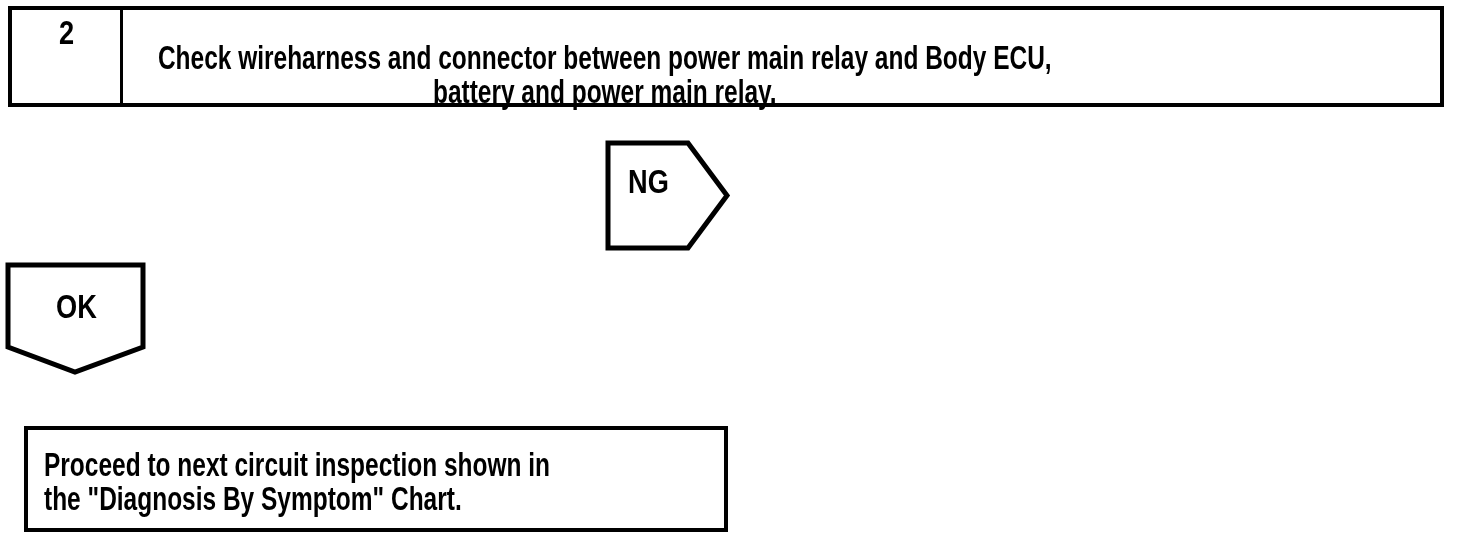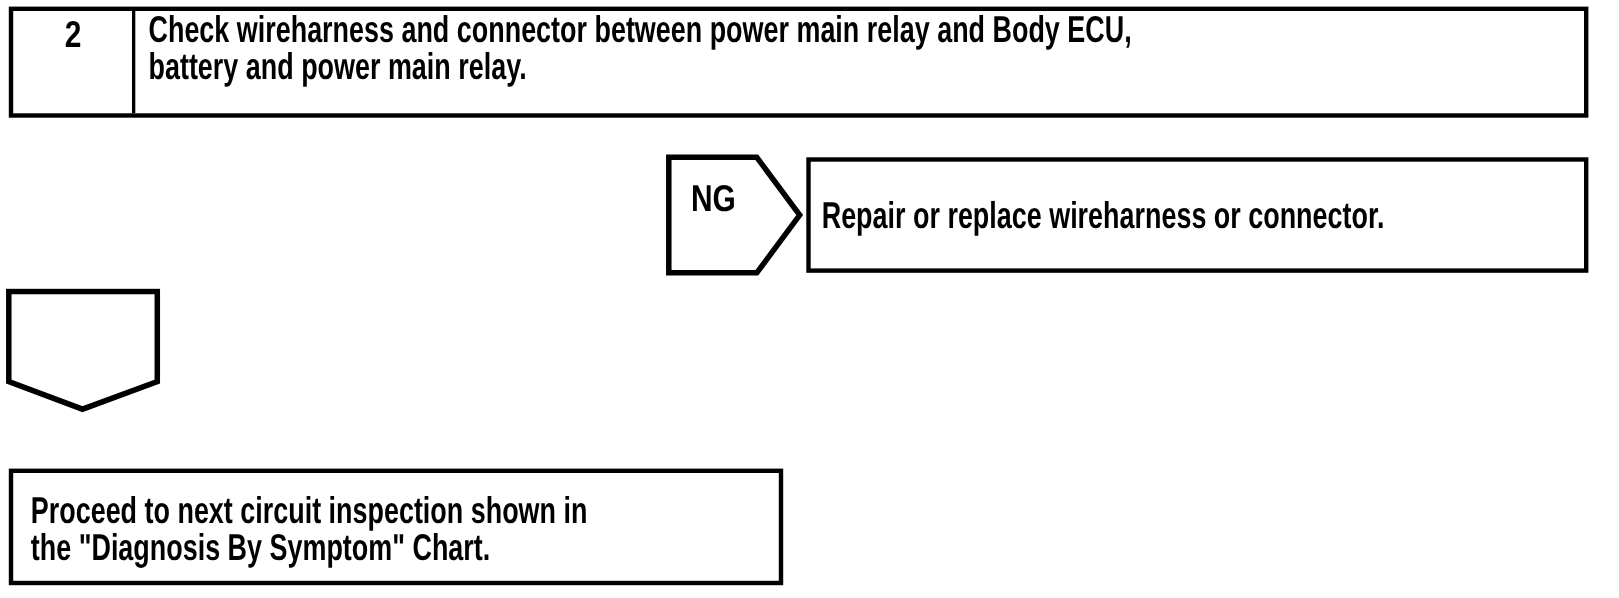--- a/index.html
+++ b/index.html
@@ -44,21 +44,22 @@
     width: 111px;
     border-right: 3px solid #000000;
     box-sizing: border-box;
     display: flex;
     justify-content: center;
     align-items: flex-start;
     padding-top: 5px;
   }
   #step-instruction-cell {
     flex: 1;
-    padding: 0 0 0 12px;
+    padding: 30px 0 0 12px;
+    text-align: center;
   }
   #ng-shape, #ok-shape {
     position: absolute;
     display: block;
   }
   #ng-shape { left: 605px; top: 140px; }
   #ng-label-overlay {
     position: absolute;
     left: 605px; top: 140px;
     width: 86px; height: 82px;
@@ -73,21 +74,21 @@
   }
   #ng-action-box .txt { transform-origin: 0 50%; }
   #ok-shape { left: 5px; top: 262px; }
   #ok-label-overlay {
     position: absolute;
     left: 5px; top: 262px;
     width: 142px; height: 88px;
     display: flex; align-items: center; justify-content: center;
   }
   #ok-action-box {
-    left: 8px; top: 426px;
+    left: 24px; top: 426px;
     width: 704px; height: 106px;
     padding: 17px 0 0 16px;
   }
 </style>
 </head>
 <body>
 
 <div id="canvas">
 
   <div class="box" id="step-box">
@@ -100,26 +101,26 @@
     </div>
   </div>
 
   <svg id="ng-shape" width="126" height="112" viewBox="0 0 126 112">
     <polygon points="3,3 83,3 122,55.5 83,108 3,108" fill="#ffffff" stroke="#000000" stroke-width="5" stroke-linejoin="miter"></polygon>
   </svg>
   <div id="ng-label-overlay">
     <span class="label-txt">NG</span>
   </div>
 
-  <div class="box" id="ng-action-box">
-    <span class="txt">Repair or replace wireharness or connector.</span>
-  </div>
 
   <svg id="ok-shape" width="142" height="114" viewBox="0 0 142 114">
     <polygon points="3,3 138,3 138,85 70,110 3,85" fill="#ffffff" stroke="#000000" stroke-width="5" stroke-linejoin="miter"></polygon>
   </svg>
+  <div id="ok-label-overlay">
+    <span class="label-txt">OK</span>
+  </div>
 
   <div class="box" id="ok-action-box">
     <div class="txt">Proceed to next circuit inspection shown in</div>
     <div class="txt">the "Diagnosis By Symptom" Chart.</div>
   </div>
 
 </div>
 
 </body></html>

